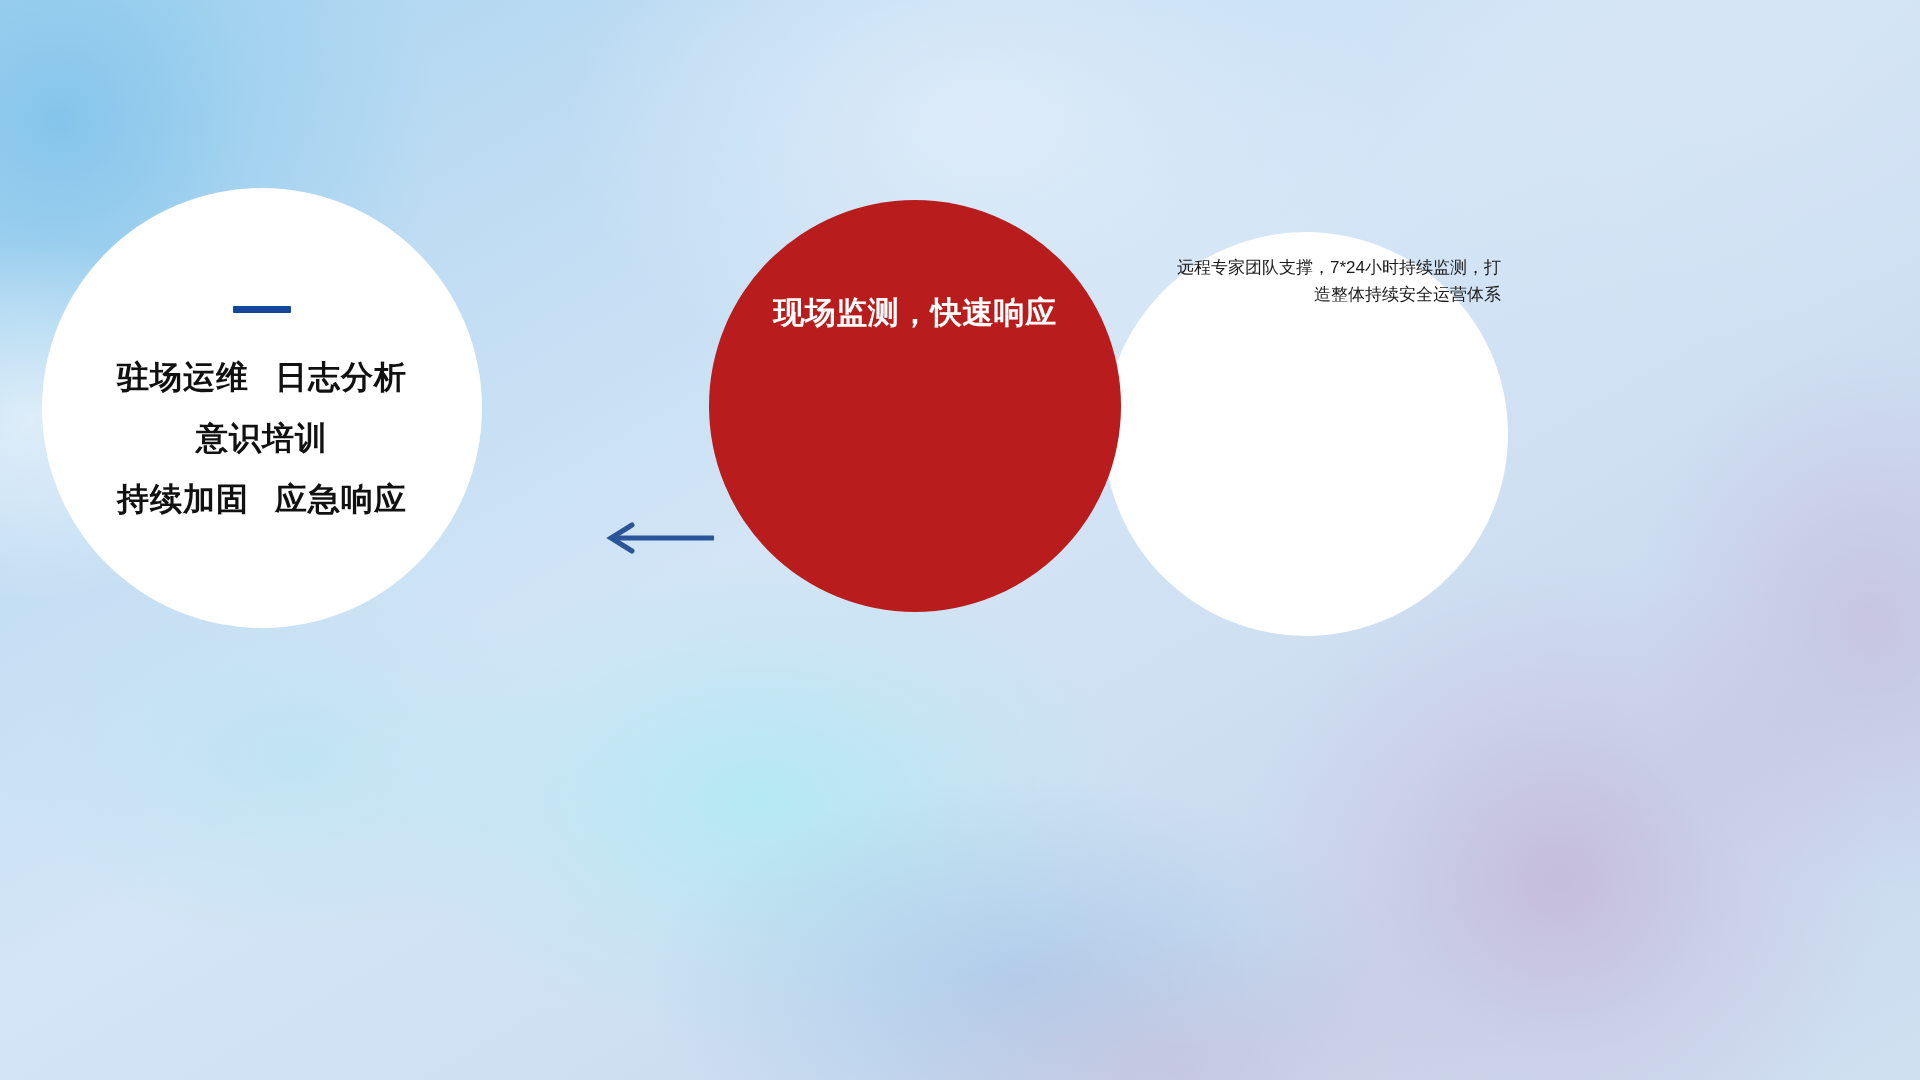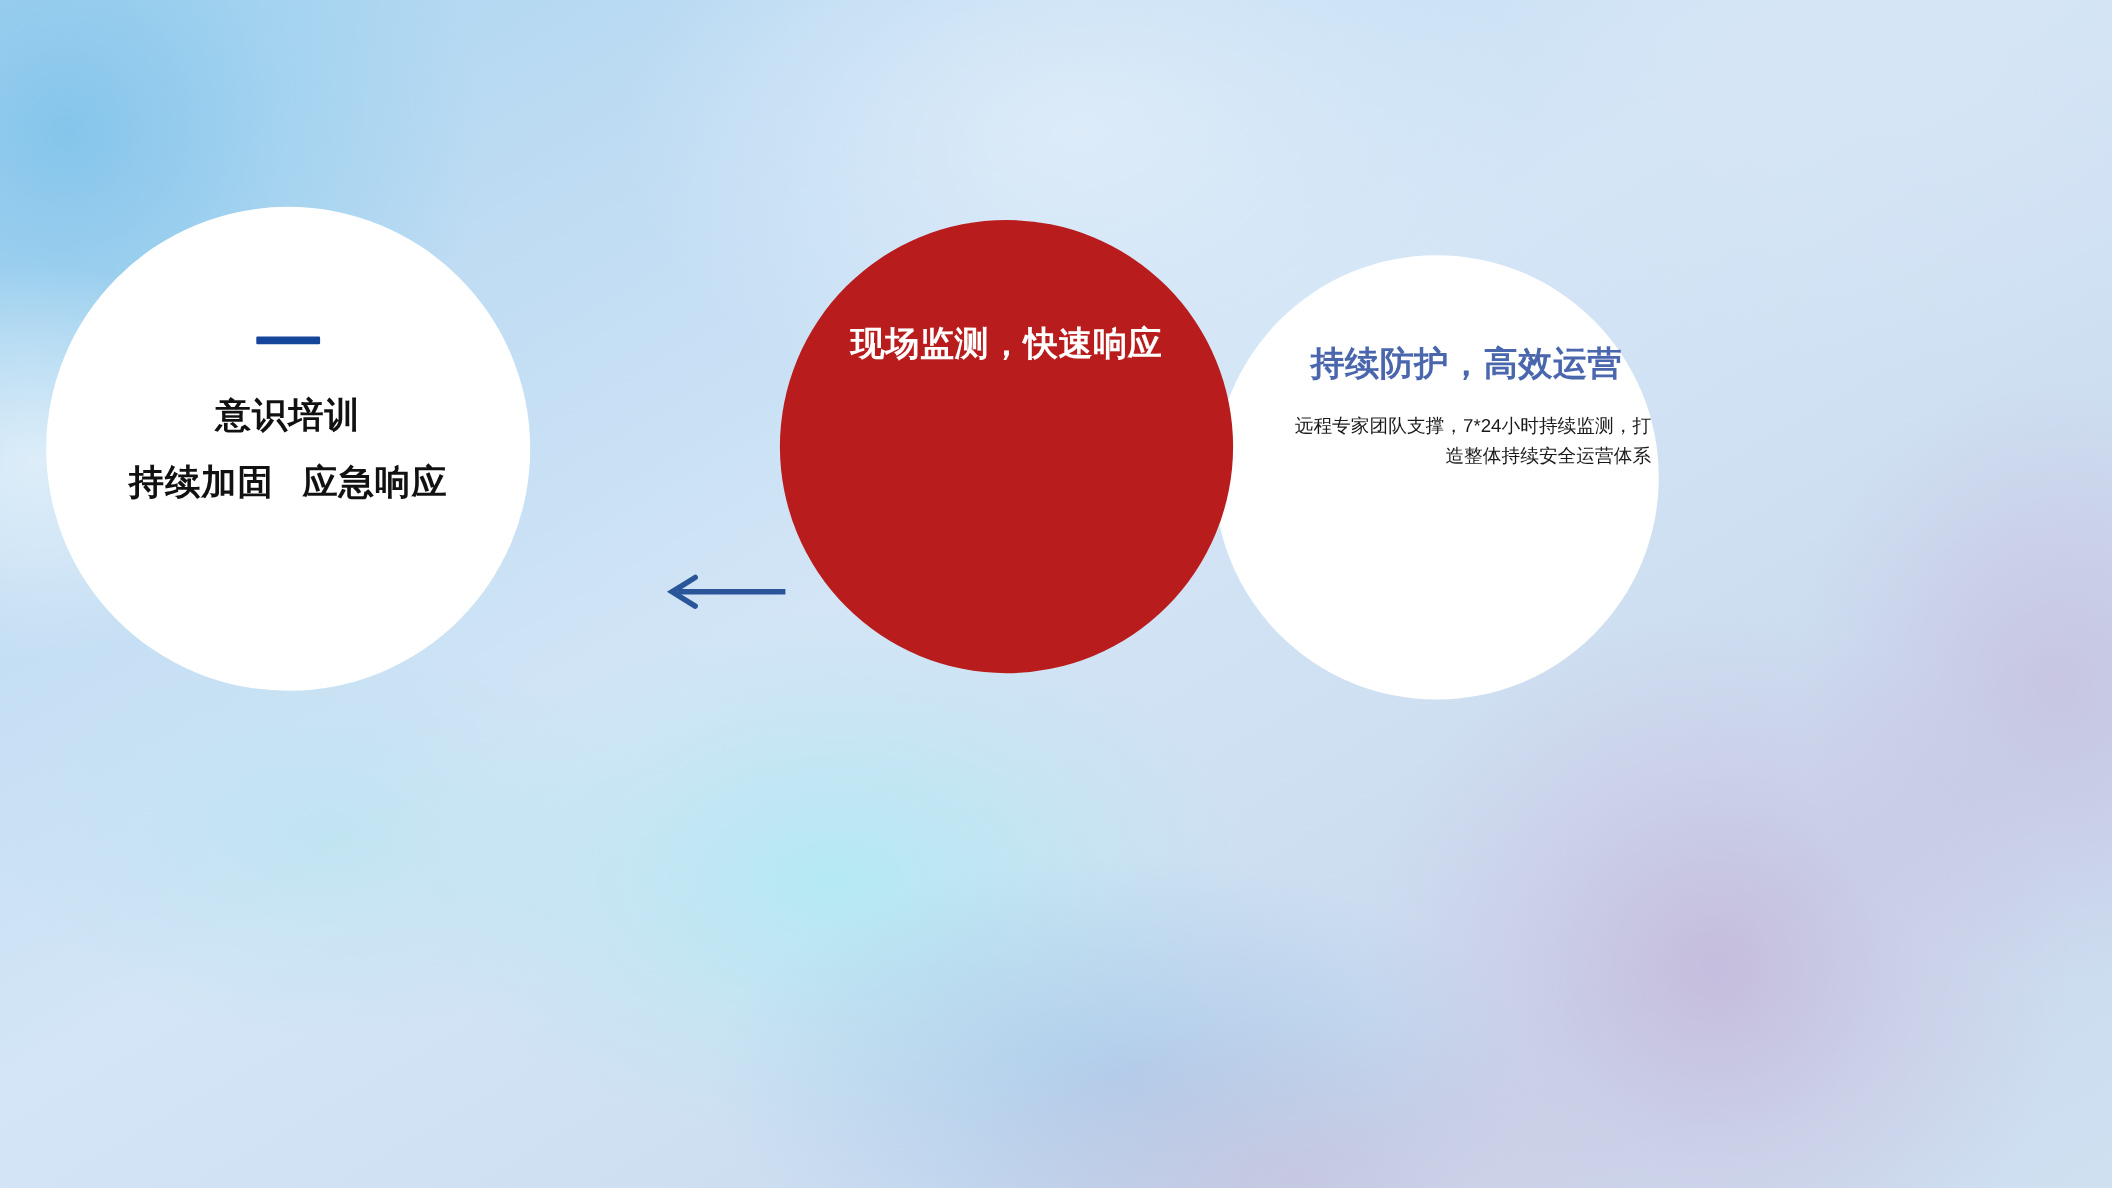--- a/index.html
+++ b/index.html
@@ -218,27 +218,27 @@
   <div class="bg-layer" id="bg-blob-cyan2"></div>
   <div class="bg-layer" id="bg-blob-cyan"></div>
   <div class="bg-layer" id="bg-blob-bluebottom"></div>
   <div class="bg-layer" id="bg-blob-lilac"></div>
   <div class="bg-layer" id="bg-blob-lilac2"></div>
   <div class="bg-layer" id="bg-blob-pinkbottom"></div>
 
   <div class="circle" id="circle-left">
     <div class="accent-dash"></div>
     <div class="lines">
+      <div class="line"><span>驻场运维</span><span class="gap-wide"></span><span>日志分析</span></div>
       <div class="line"><span>意识培训</span></div>
       <div class="line"><span>持续加固</span><span class="gap-wide"></span><span>应急响应</span></div>
     </div>
   </div>
 
   <div class="circle" id="circle-right">
-    <div class="title">持续防护，高效运营</div>
     <div class="body">远程专家团队支撑，7*24小时持续监测，打造整体持续安全运营体系</div>
   </div>
 
   <div class="circle" id="circle-middle">
     <div class="title">现场监测，快速响应</div>
   </div>
 
   <svg id="connector-arrow" viewBox="0 0 120 40">
     <line x1="118" y1="20" x2="20" y2="20" stroke="#2a5699" stroke-width="5"></line>
     <polyline points="36,7 15,20 36,33" fill="none" stroke="#2a5699" stroke-width="5" stroke-linecap="round" stroke-linejoin="miter"></polyline>

